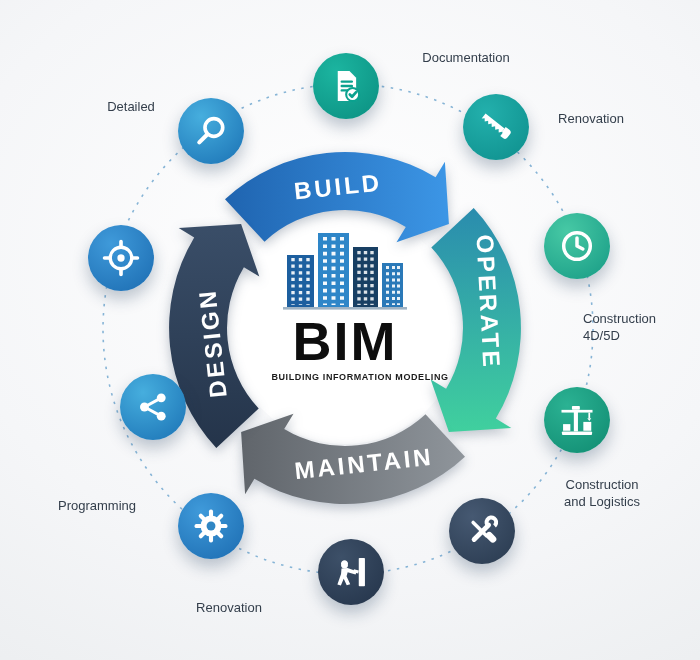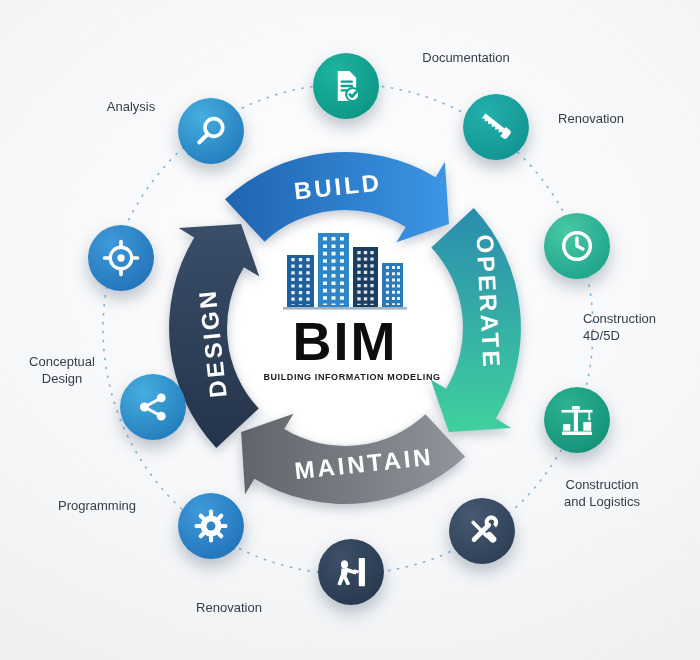--- a/index.html
+++ b/index.html
@@ -12,21 +12,21 @@
   .ring-svg path.arrow{filter:drop-shadow(0 4px 6px rgba(30,50,80,.28));}
   .arrow-label{
     position:absolute;z-index:2;color:#ffffff;font-weight:700;font-size:24px;
     letter-spacing:3px;white-space:nowrap;
   }
   .center-acronym{
     position:absolute;left:345px;top:341px;transform:translate(-50%,-50%);
     font-size:54px;font-weight:800;color:#0e0e0e;letter-spacing:2px;z-index:2;
   }
   .center-subtitle{
-    position:absolute;left:352px;top:377px;transform:translate(-50%,-50%);
+    position:absolute;left:360px;top:377px;transform:translate(-50%,-50%);
     font-size:9px;font-weight:700;color:#1b1b1b;letter-spacing:.6px;white-space:nowrap;z-index:2;
   }
   .buildings{position:absolute;left:345px;top:269px;transform:translate(-50%,-50%);z-index:2;}
   .bubble{
     position:absolute;width:66px;height:66px;border-radius:50%;z-index:3;
     display:flex;align-items:center;justify-content:center;
     transform:translate(-50%,-50%);
     box-shadow:0 8px 16px rgba(25,55,85,.28);
   }
   .bubble svg{width:38px;height:38px;}
@@ -199,17 +199,15 @@
   </div>
 
   <div class="lbl" style="left:466px;top:58px">Documentation</div>
   <div class="lbl" style="left:591px;top:119px">Renovation</div>
   <div class="lbl left" style="left:583px;top:328px">Construction
 4D/5D</div>
   <div class="lbl" style="left:602px;top:494px">Construction
 and Logistics</div>
   <div class="lbl" style="left:229px;top:608px">Renovation</div>
   <div class="lbl" style="left:97px;top:506px">Programming</div>
-  <div class="lbl" style="left:62px;top:371px">Conceptual
-Design</div>
-  <div class="lbl" style="left:131px;top:107px">Analysis</div>
+  <div class="lbl" style="left:131px;top:107px">Detailed</div>
 
 </div>
 
 </body></html>

